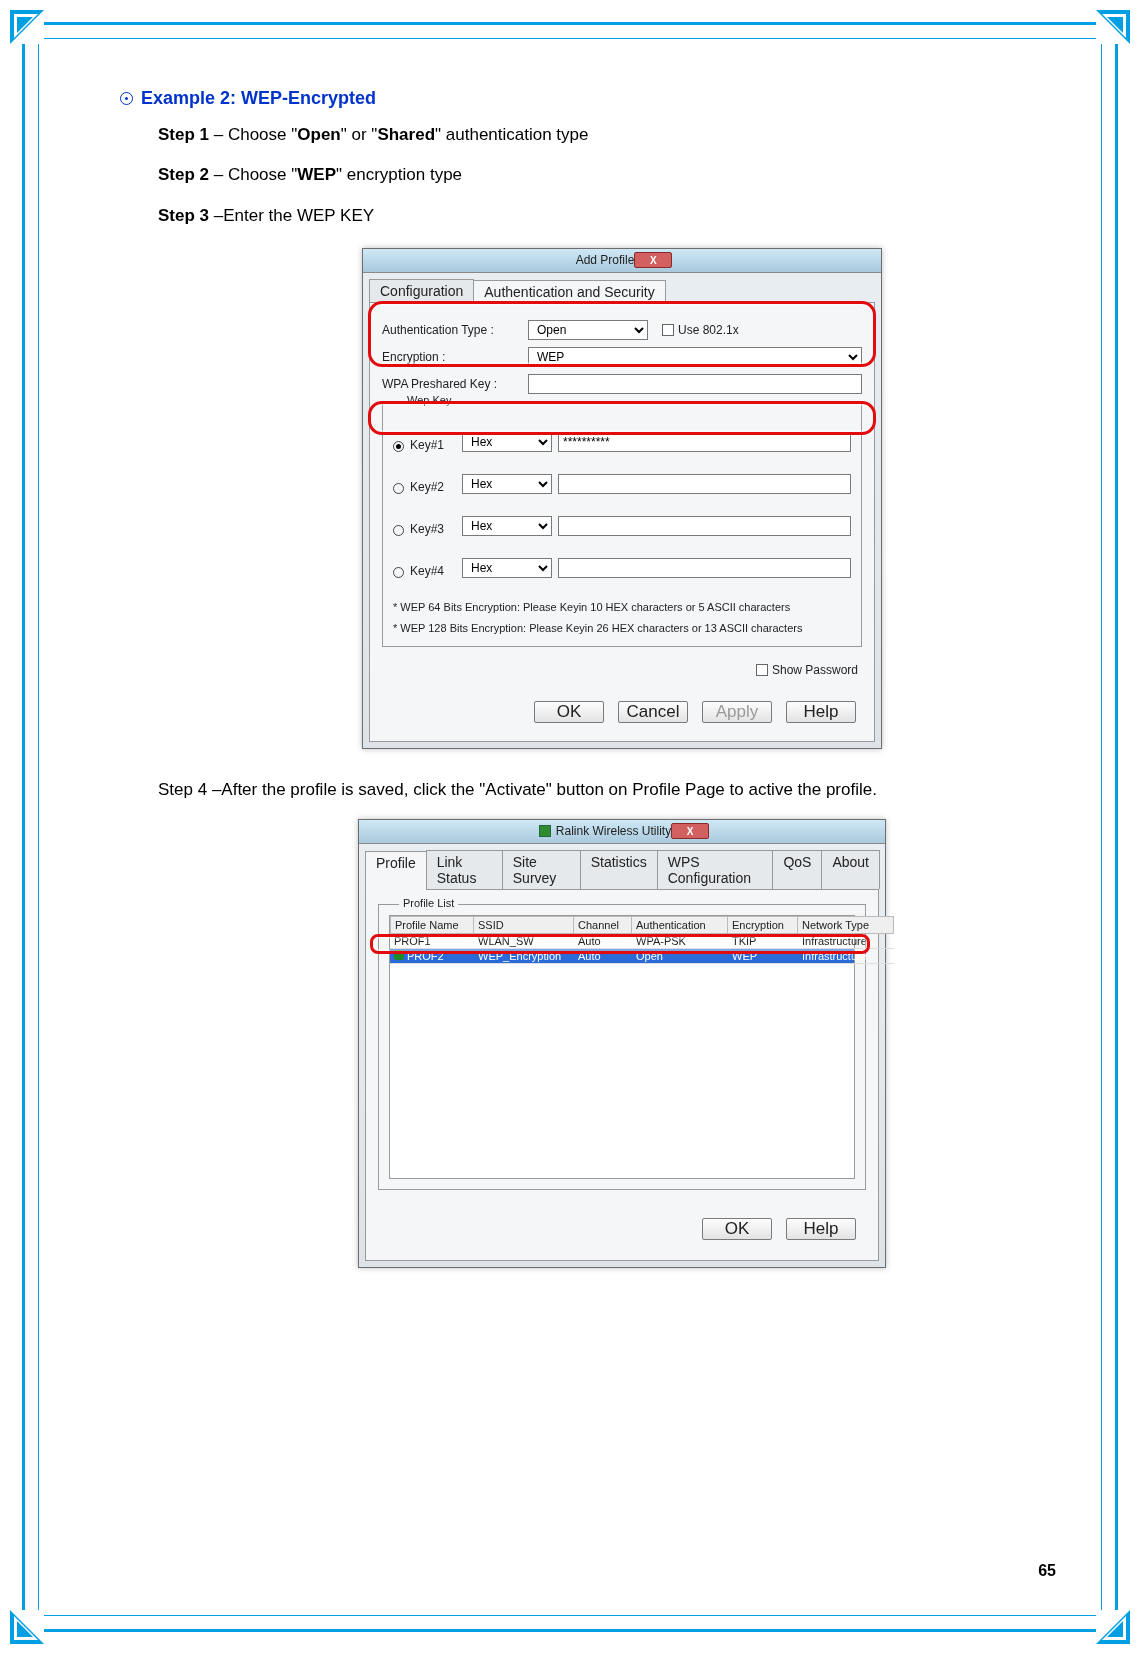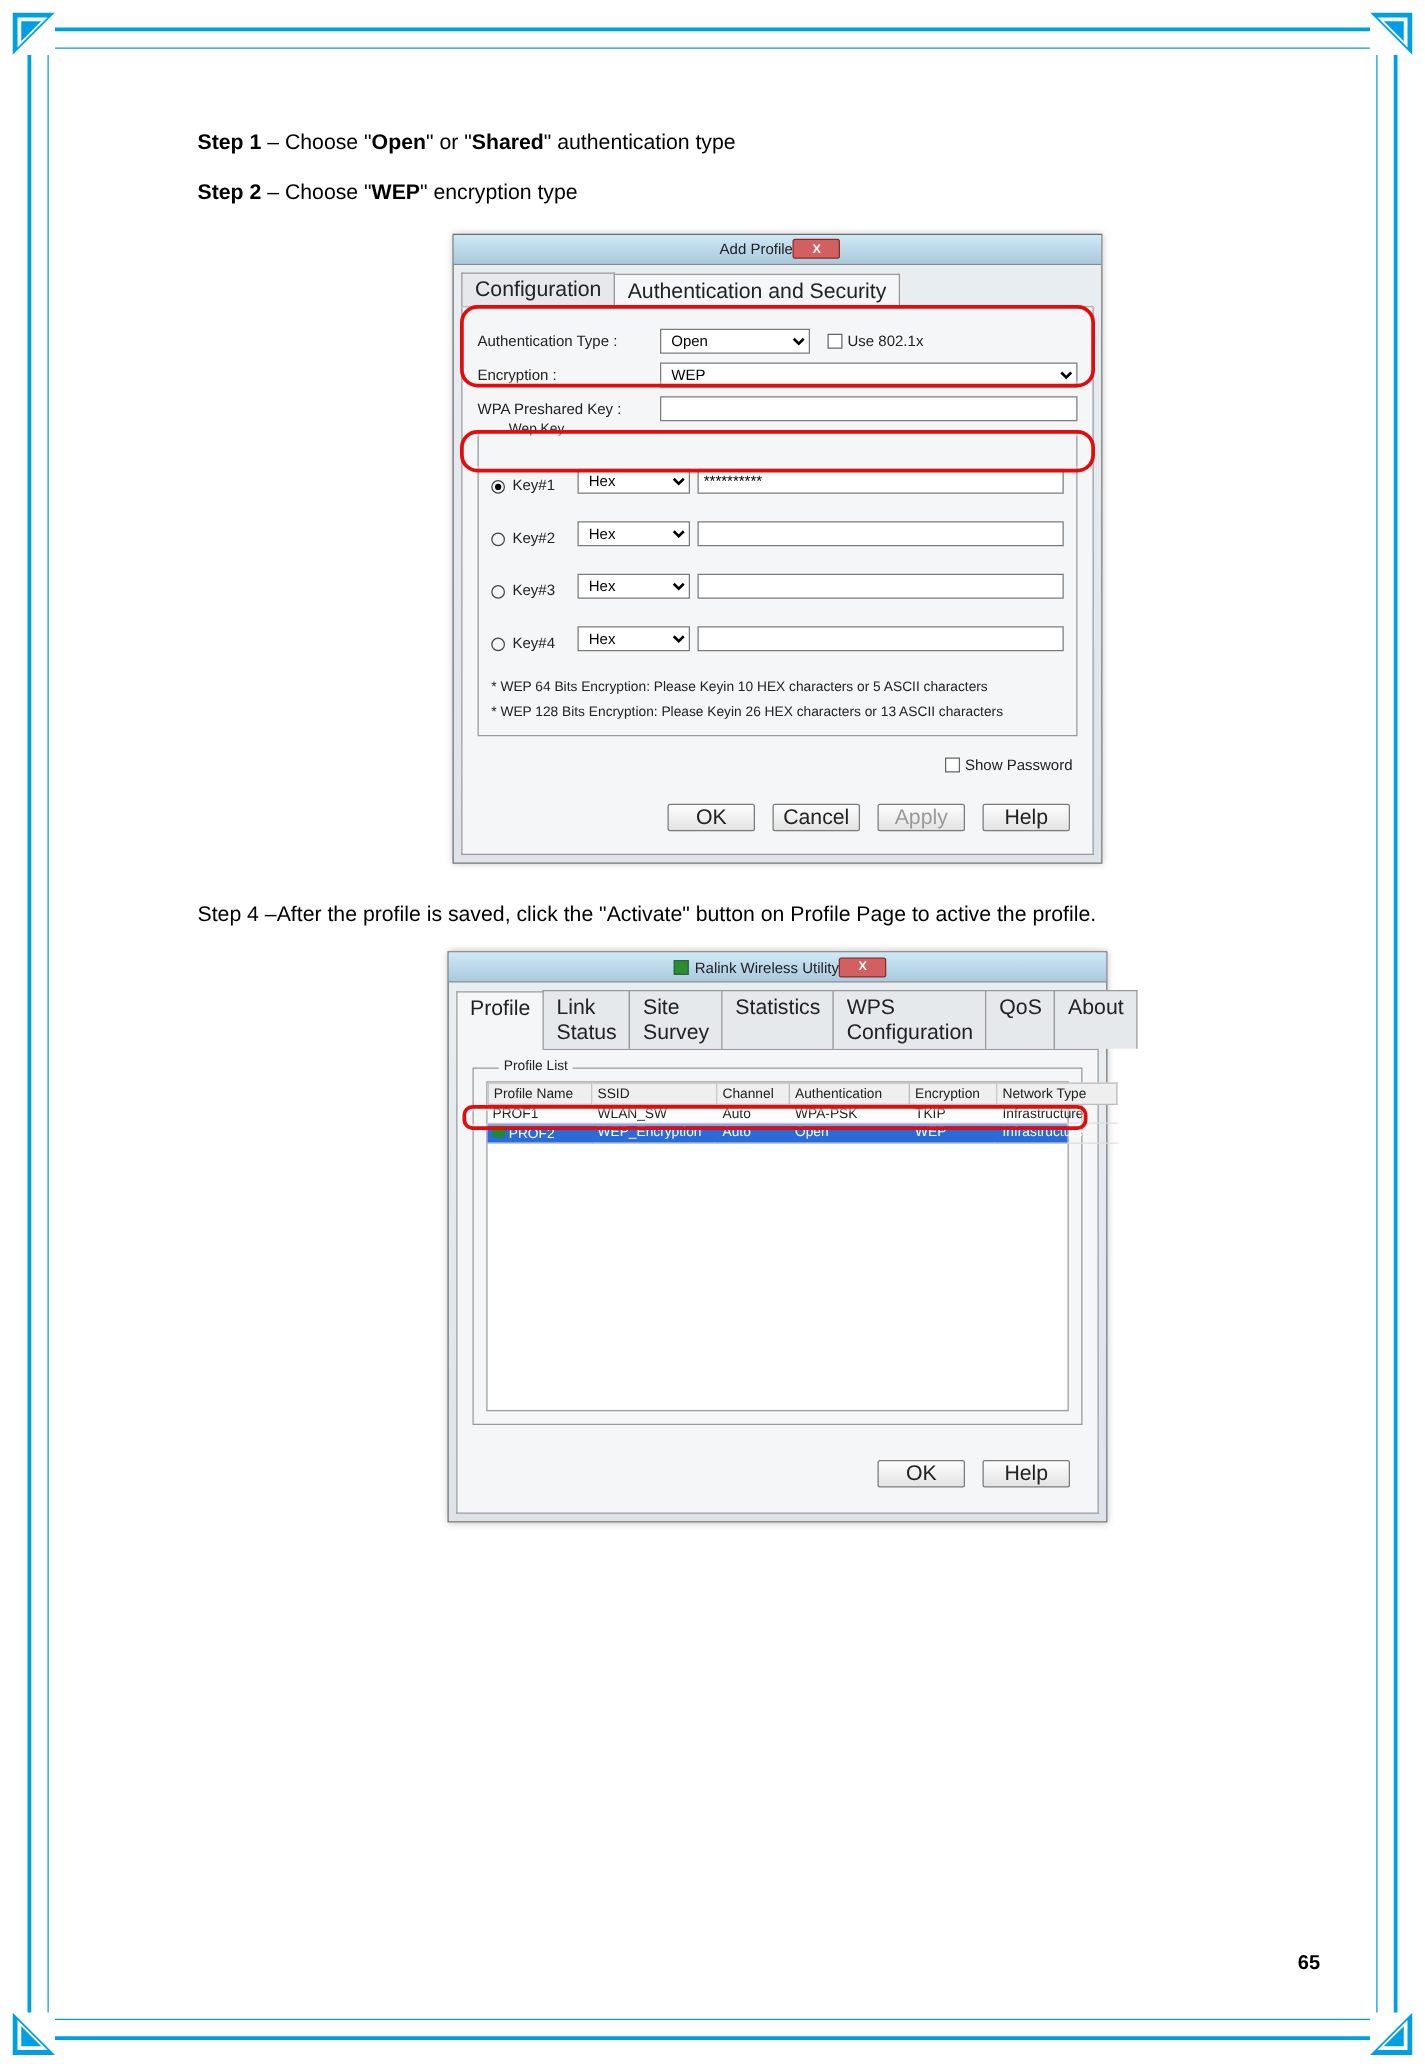--- a/index.html
+++ b/index.html
@@ -67,21 +67,21 @@
   }
   .titlebar .title { font-weight: normal; }
   .close-x {
     width: 38px; height: 16px; background: #d36060; border: 1px solid #8a2b2b;
     border-radius: 2px; display:flex; align-items:center; justify-content:center;
     color:#fff; font-size: 10px; font-weight:bold;
   }
   .tabs { margin: 6px 6px 0 6px; display:flex; gap:0; border-bottom:1px solid #999; }
   .tab {
     padding: 3px 10px; border:1px solid #999; border-bottom:none;
-    background:#e6e9ec; margin-right:-1px; font-size:17px;
+    background:#e6e9ec; margin-right:-1px; font-size:14px;
   }
   .tab.active { background:#f4f6f8; position:relative; top:1px; }
   .body {
     background:#f4f6f8; margin:0 6px 6px 6px; padding: 10px 12px 12px 12px;
     border:1px solid #999; border-top:none;
   }
 
   .row { display:flex; align-items:center; margin: 7px 0; gap:6px; }
   .lbl { width: 140px; }
   select.fake, input.fake {
@@ -167,27 +167,34 @@
       <polygon points="7,11 7,27 23,27" fill="#009fe3"></polygon>
     </svg></div>
 <div class="corner c-br"><svg viewBox="0 0 34 34">
       <polygon points="34,0 34,34 0,34" fill="#009fe3"></polygon>
       <polygon points="30,6 30,30 6,30" fill="#fff"></polygon>
       <polygon points="27,11 27,27 11,27" fill="#009fe3"></polygon>
     </svg></div>
 
 <div class="page-content">
 
+  <div class="example-heading">
+    <span class="bullet-odot"></span>
+    <span>Example 2: WEP-Encrypted</span>
+  </div>
 
   <div class="steps">
     <div class="step">
       <span class="bold">Step 1</span><span> – Choose "</span><span class="bold">Open</span><span>" or "</span><span class="bold">Shared</span><span>" authentication type</span>
     </div>
     <div class="step">
       <span class="bold">Step 2</span><span> – Choose "</span><span class="bold">WEP</span><span>" encryption type</span>
+    </div>
+    <div class="step">
+      <span class="bold">Step 3</span><span> –Enter the WEP KEY</span>
     </div>
   </div>
 
   <div class="dialog-wrap dialog1-pos">
     <div class="dialog" style="position:relative;">
       <div class="titlebar">
         <span class="title">Add Profile</span>
         <span class="close-x">X</span>
       </div>
       <div class="tabs">

